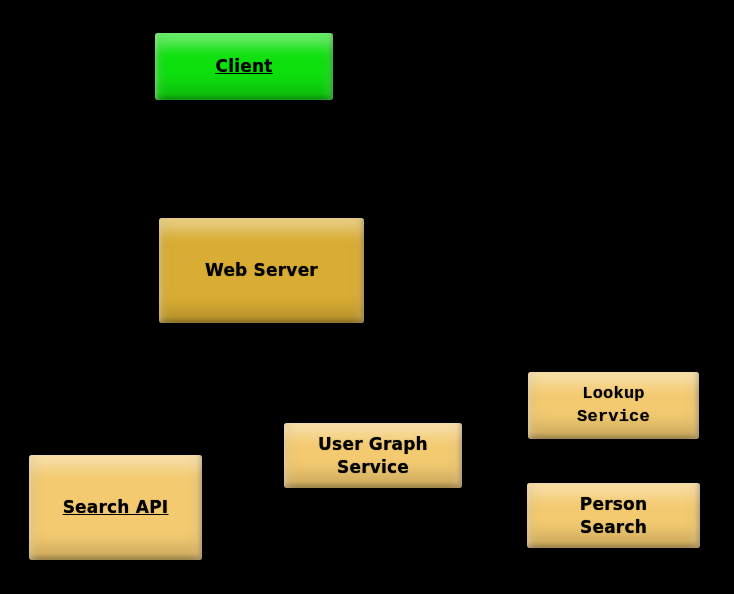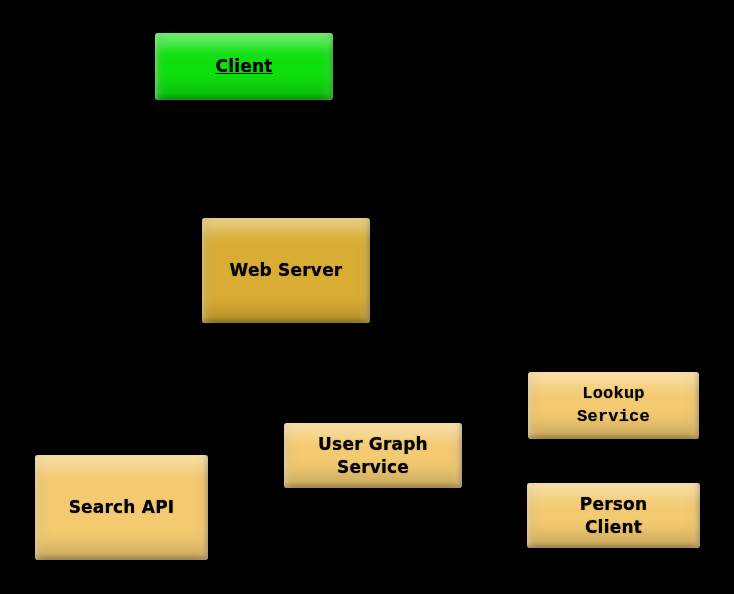--- a/index.html
+++ b/index.html
@@ -39,22 +39,22 @@
       inset 2px 0 3px rgba(255, 255, 255, 0.22),
       inset -2px -3px 4px rgba(0, 0, 0, 0.28),
       3px 5px 7px rgba(0, 0, 0, 0.55);
   }
   .node span {
     display: block;
     text-shadow: 0 0 1px rgba(0, 0, 0, 0.6);
   }
   
   .node-client            { left: 155px; top: 33px;  width: 178px; height: 67px; text-decoration: underline;  }
-  .node-web-server        { left: 159px; top: 218px; width: 168px; height: 105px; margin-left: 43px; }
-  .node-search-api        { left: 35px;  top: 455px; width: 173px; height: 105px; }
+  .node-web-server        { left: 159px; top: 218px; width: 205px; height: 105px; }
+  .node-search-api        { left: 29px;  top: 455px; width: 173px; height: 105px; text-decoration: underline; }
   .node-user-graph-service{ left: 284px; top: 423px; width: 178px; height: 65px;  }
   .node-lookup-service    { left: 528px; top: 372px; width: 171px; height: 67px; font-family: Liberation Mono, monospace;  }
   .node-person-server     { left: 527px; top: 483px; width: 173px; height: 65px;  }
 </style>
 </head>
 <body>
 
 <div class="diagram">
 
   <div class="node node-client" style="--fill: #0ee00e;">
@@ -74,16 +74,16 @@
 Service</span>
   </div>
 
   <div class="node node-lookup-service" style="--fill: #f3ca70;">
     <span>Lookup
 Service</span>
   </div>
 
   <div class="node node-person-server" style="--fill: #f3ca70;">
     <span>Person
-Client</span>
+Search</span>
   </div>
 
 </div>
 
 </body></html>

